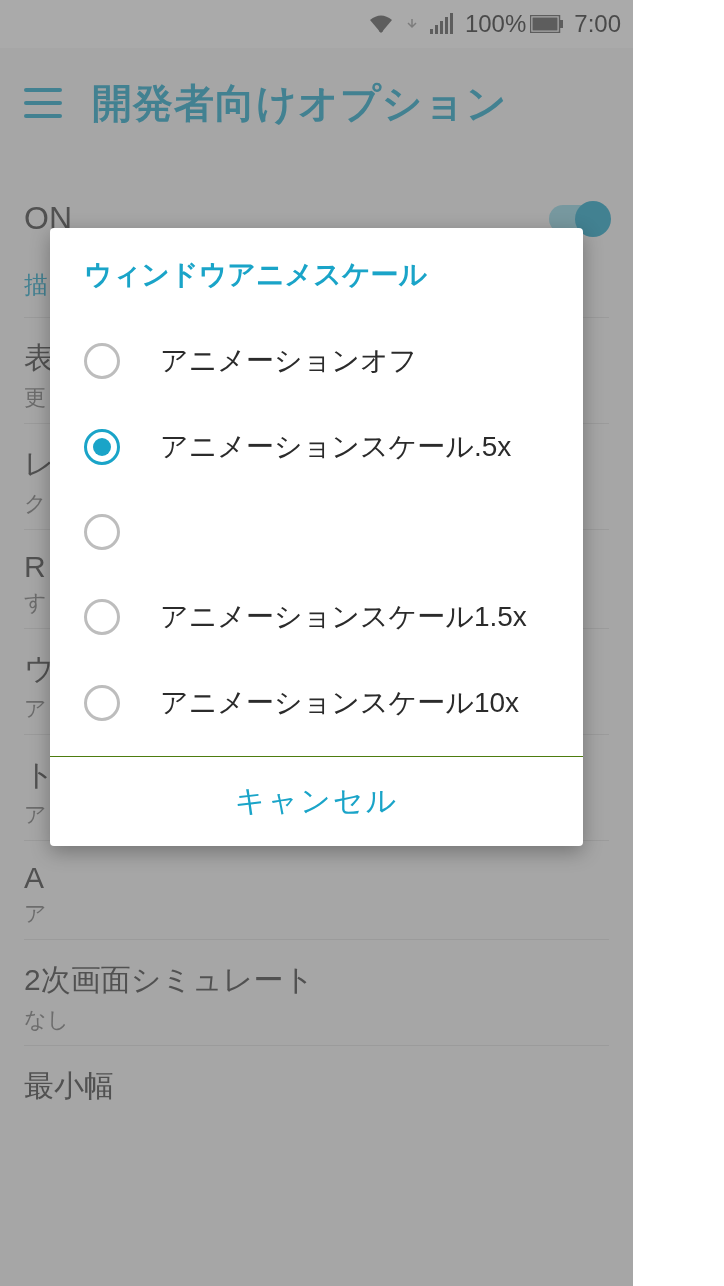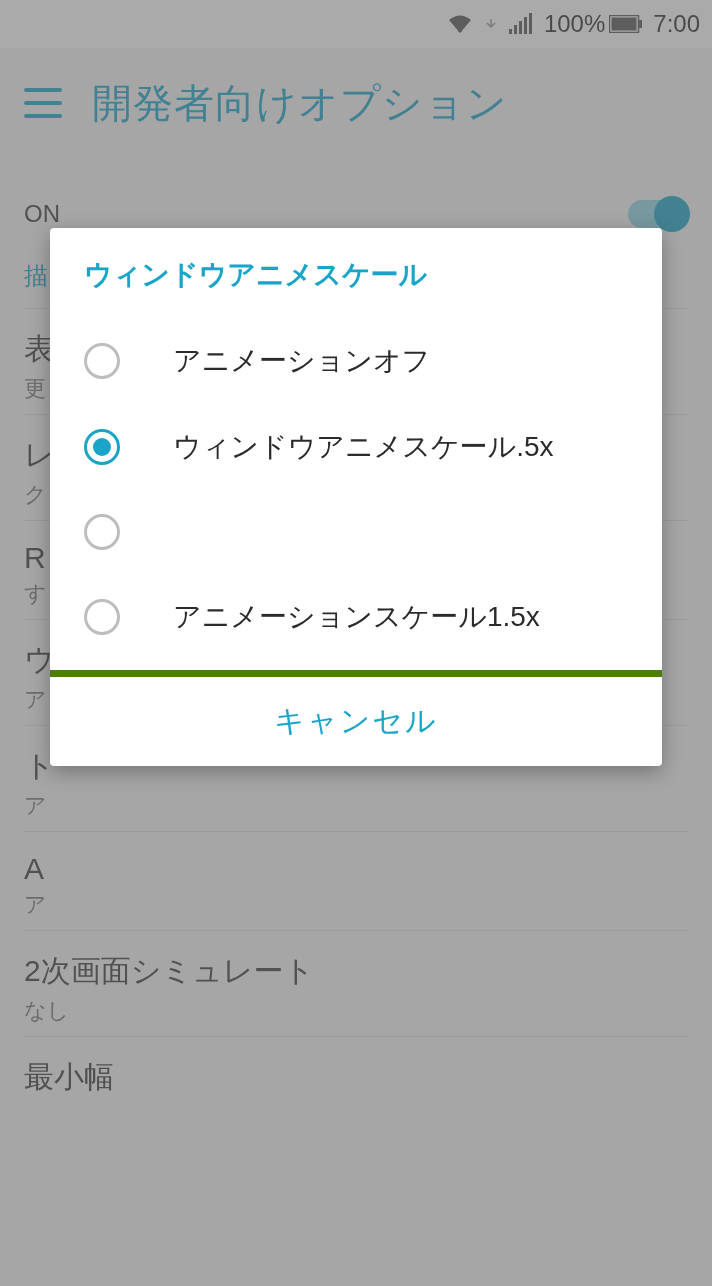--- a/index.html
+++ b/index.html
@@ -1,54 +1,54 @@
 <!DOCTYPE html>
 <html><head>
 <meta charset="utf-8">
 <style>
   * { box-sizing: border-box; margin: 0; padding: 0; }
   html, body { width: 724px; height: 1286px; overflow: hidden; font-family: "Helvetica Neue", Arial, "Hiragino Kaku Gothic ProN", "Yu Gothic", Meiryo, sans-serif; }
-  .screen { position: relative; width: 712px; height: 1286px; background: #f6f6f6; }
+  .screen { position: relative; width: 633px; height: 1286px; background: #f6f6f6; }
 
   
   .statusbar { position: absolute; top: 0; left: 0; right: 0; height: 48px; background: #ffffff; display: flex; align-items: center; justify-content: flex-end; padding: 0 12px; gap: 10px; font-size: 24px; color: #2b2b2b; }
   .statusbar .icon svg { display: block; }
   .statusbar .pct { font-size: 24px; display:flex; align-items:center; gap:4px;}
   .statusbar .clock { font-size: 24px; }
 
   
   .appheader { position: absolute; top: 48px; left: 0; right: 0; height: 110px; display: flex; align-items: center; gap: 30px; padding: 0 24px; color: #1aa4c8; }
   .hamburger { width: 38px; height: 30px; display: flex; flex-direction: column; justify-content: space-between; }
   .hamburger span { display: block; height: 4px; background: #1aa4c8; border-radius: 2px; }
-  .appheader .title { font-size: 40px; font-weight: 400; letter-spacing: 1px; }
+  .appheader .title { font-size: 40px; font-weight: 700; letter-spacing: 1px; }
 
   
   .bg-rows { position: absolute; top: 190px; left: 0; right: 0; padding: 0 24px; color: #3a3a3a; }
   .bg-rows .row { border-top: 1px solid #ddd; padding: 20px 0 10px; }
   .bg-rows .row:first-child { border-top: none; }
-  .bg-rows .on-row { display:flex; justify-content:space-between; align-items:center; font-size:24px; padding: 10px 0 24px; }
+  .bg-rows .on-row { display:flex; justify-content:space-between; align-items:center; font-size:32px; padding: 10px 0 24px; }
   .toggle { width: 60px; height: 28px; background: #8fd7e6; border-radius: 14px; position: relative; }
   .toggle::after { content:""; position:absolute; right:-2px; top:-4px; width:36px; height:36px; background:#1aa4c8; border-radius:50%; }
   .bg-rows .lbl { font-size: 30px; }
   .bg-rows .sub { font-size: 22px; color: #777; margin-top: 4px; }
   .bg-rows .sectlbl { font-size: 24px; color:#1aa4c8; padding: 8px 0 16px; }
 
   
   .overlay { position: absolute; inset: 0; background: rgba(100,100,100,0.55); }
 
   
   .dialog { position: absolute; left: 50px; right: 50px; top: 228px; background: #fff; border-radius: 4px; box-shadow: 0 6px 20px rgba(0,0,0,0.3); display:flex; flex-direction:column; }
   .dialog-title { color: #1aa4c8; font-size: 28px; padding: 28px 34px 24px; font-weight: 700; }
   .options { display:flex; flex-direction:column; padding-bottom: 10px; }
-  .option { display:flex; align-items:center; gap: 53px; padding: 24px 34px; cursor: pointer; }
+  .option { display:flex; align-items:center; gap: 40px; padding: 24px 34px; cursor: pointer; }
   .radio { width: 36px; height: 36px; border: 3px solid #bdbdbd; border-radius: 50%; position: relative; flex-shrink:0; }
   .option.selected .radio { border-color: #1aa4c8; }
   .option.selected .radio::after { content:""; position:absolute; inset:6px; background:#1aa4c8; border-radius:50%; }
   .option .olabel { font-size: 28px; color: #2b2b2b; }
-  .dialog-footer { border-top: 7px solid #4d7c0f; padding: 24px 0; text-align: center; }
+  .dialog-footer { border-top: 1px solid #4d7c0f; padding: 24px 0; text-align: center; }
   .cancel-btn { color: #1aa4c8; font-size: 30px; letter-spacing: 2px; background:none; border:none; cursor:pointer; }
 </style>
 </head>
 <body>
 
 <div class="screen">
 
   <div class="statusbar">
     <span class="icon">
       <svg width="28" height="22" viewBox="0 0 28 22">
@@ -135,28 +135,32 @@
 
   <div class="dialog">
     <div class="dialog-title">ウィンドウアニメスケール</div>
     <div class="options" id="options-container">
         <div class="option">
           <span class="radio"></span>
           <span class="olabel">アニメーションオフ</span>
         </div>
         <div class="option selected">
           <span class="radio"></span>
-          <span class="olabel">ウィンドウアニメスケール.5x</span>
+          <span class="olabel">アニメーションスケール.5x</span>
         </div>
         <div class="option">
           <span class="radio"></span>
         </div>
         <div class="option">
           <span class="radio"></span>
           <span class="olabel">アニメーションスケール1.5x</span>
+        </div>
+        <div class="option">
+          <span class="radio"></span>
+          <span class="olabel">アニメーションスケール10x</span>
         </div>
       </div>
     <div class="dialog-footer">
       <button class="cancel-btn">キャンセル</button>
     </div>
   </div>
 
 </div>
 
 </body></html>

